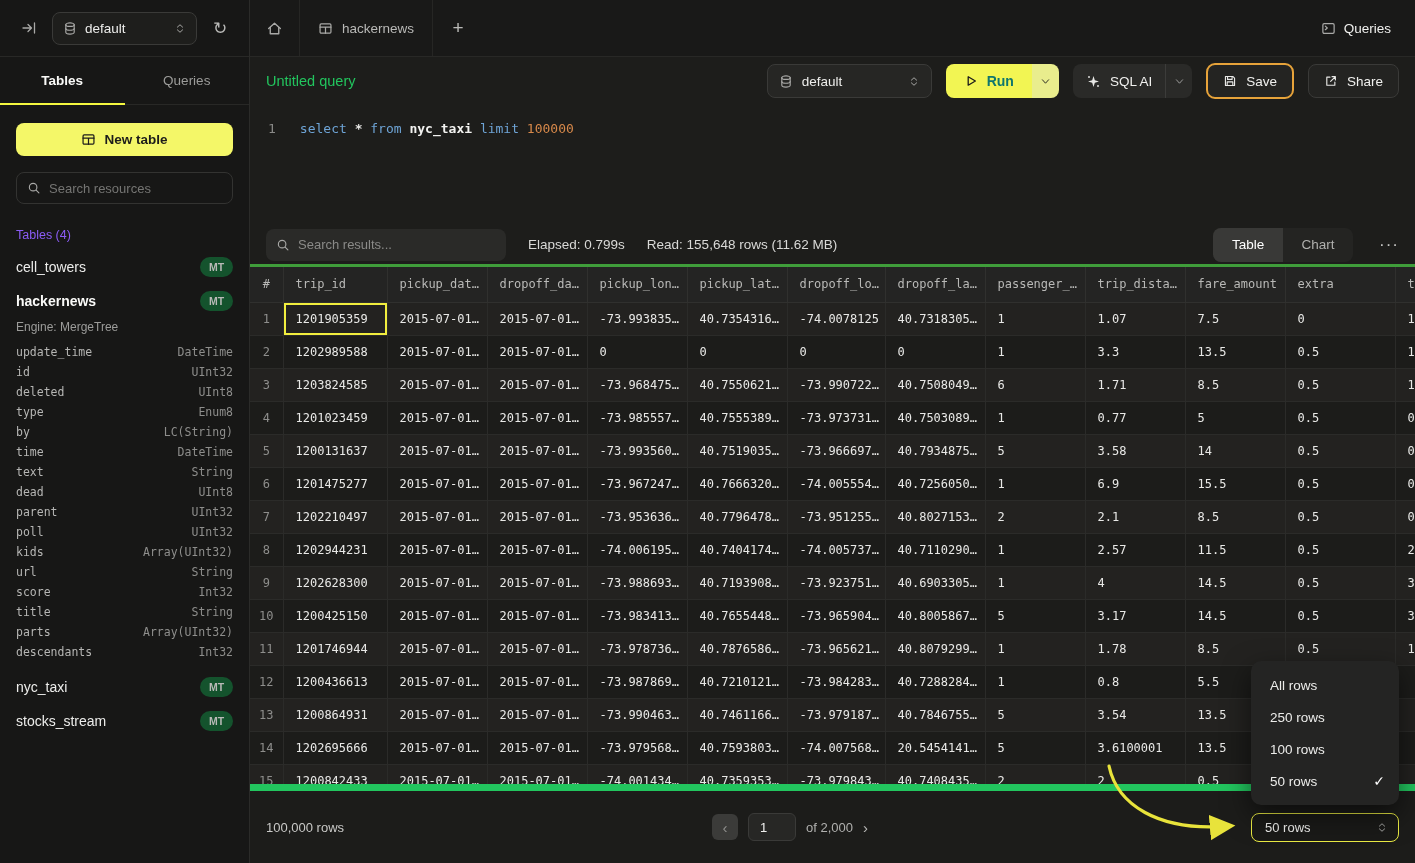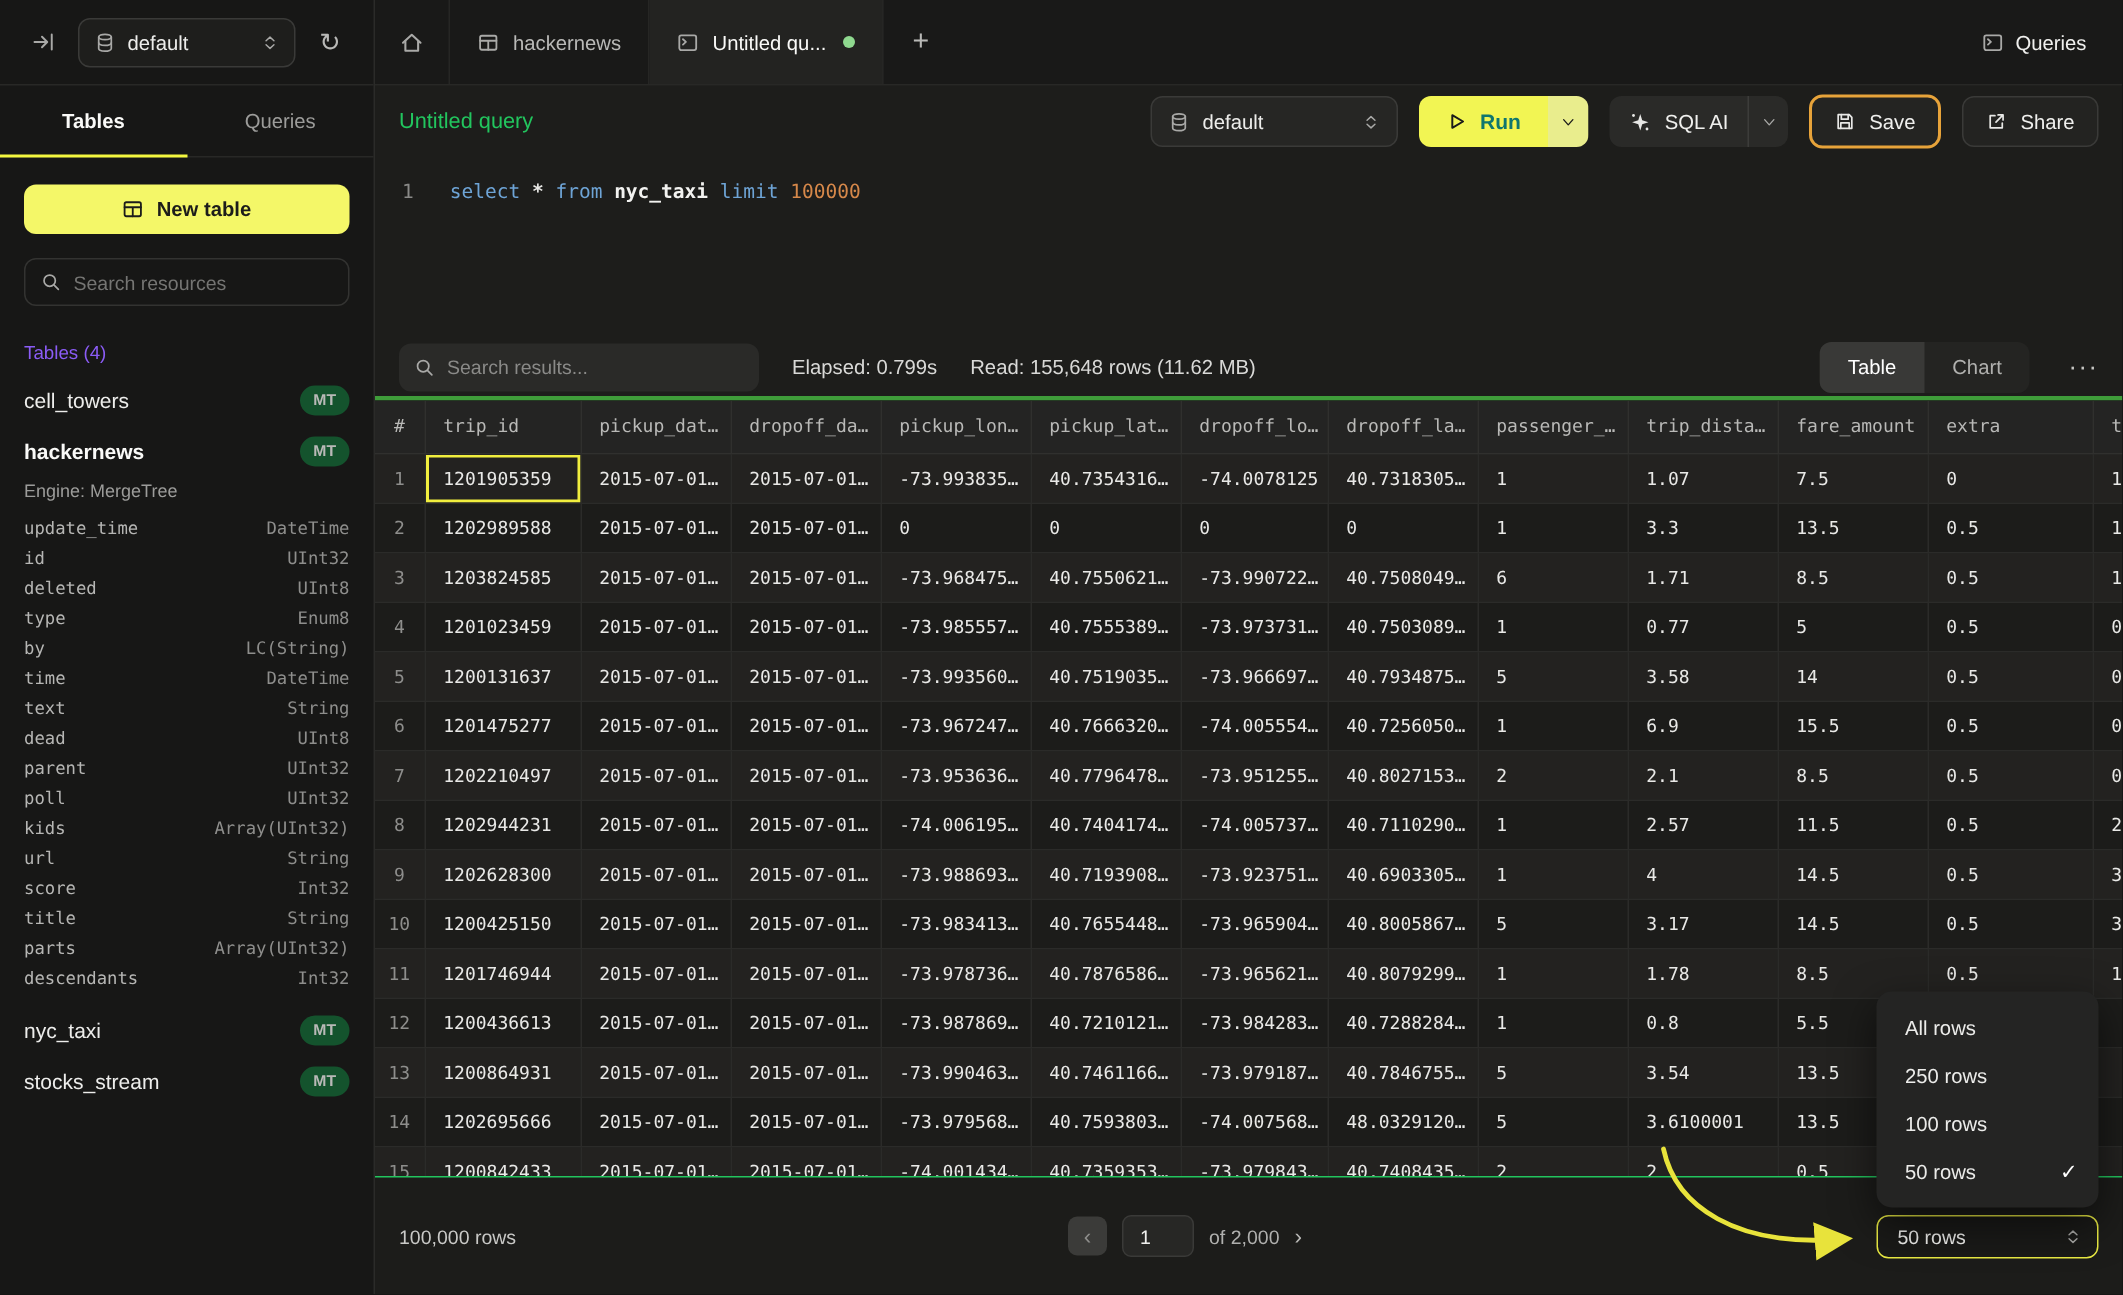--- a/index.html
+++ b/index.html
@@ -94,21 +94,21 @@
   .rt th:first-child{text-align:center;padding:0}
   .rt th:nth-child(1){width:33px}.rt th:nth-child(2){width:104px}
   .rt th:nth-child(3){width:100px}.rt th:nth-child(4){width:100px}
   .rt th:nth-child(5){width:100px}.rt th:nth-child(6){width:100px}
   .rt th:nth-child(7){width:98px}.rt th:nth-child(8){width:100px}
   .rt th:nth-child(9){width:100px}.rt th:nth-child(10){width:100px}
   .rt th:nth-child(11){width:100px}.rt th:nth-child(12){width:110px}
   .rt th:nth-child(13){width:20px}
   .rt td.selected{box-shadow:inset 0 0 0 2px #f1ee3e}
 
-  .footer{height:79px;border-top:1px solid #22c55e;display:flex;align-items:center;padding:0 16px;position:relative;background:#1c1c1a}
+  .footer{height:79px;border-top:7px solid #22c55e;display:flex;align-items:center;padding:0 16px;position:relative;background:#1c1c1a}
   .total-rows{font-size:13px;color:#c9c9c7}
   .pagination{position:absolute;left:462px;display:flex;align-items:center;gap:10px}
   .pg-prev{width:26px;height:26px;background:#3b3b39;border:none;border-radius:6px;color:#8e8e8c;font-size:15px;cursor:pointer}
   .pg-input{width:48px;height:28px;background:#272725;border:1px solid #3a3a38;border-radius:6px;color:#f0f0ee;font-size:13px;padding-left:11px;outline:none;font-family:"Liberation Sans",sans-serif}
   .pg-of{font-size:13px;color:#b0b0ae}
   .pg-next{background:none;border:none;color:#b9b9b7;font-size:15px;cursor:pointer}
   .f-spacer{flex:1}
   .pagesize{width:148px;height:29px;background:#1a1a18;border:1.5px solid #e9ea43;border-radius:8px;display:flex;align-items:center;padding:0 10px 0 13px;cursor:pointer}
   .pagesize .lbl{flex:1;font-size:13px;color:#f0f0ee}
 
@@ -296,32 +296,20 @@
       <div class="tab">
         <span>
           <svg width="15" height="15" viewBox="0 0 16 16">
               <g class="ic">
                 <rect x="2.2" y="3" width="11.6" height="10" rx="1.2"></rect>
                 <path d="M2.2 6.6h11.6M8 6.6V13"></path>
               </g>
             </svg>
         </span>
         <span>hackernews</span>
-      </div>
-      <div class="tab active">
-        <span>
-          <svg width="15" height="15" viewBox="0 0 16 16">
-              <g class="ic">
-                <rect x="2" y="2.8" width="12" height="10.4" rx="1.4"></rect>
-                <path d="M4.6 9.3l2.1-1.9-2.1-1.9"></path>
-              </g>
-            </svg>
-        </span>
-        <span>Untitled qu...</span>
-        <span class="dot"></span>
       </div>
       <button class="tab-add"><span>+</span></button>
       <div class="ts-spacer"></div>
       <button class="queries-btn">
         <span>
           <svg width="15" height="15" viewBox="0 0 16 16">
               <g class="ic">
                 <rect x="2" y="2.8" width="12" height="10.4" rx="1.4"></rect>
                 <path d="M4.6 9.3l2.1-1.9-2.1-1.9"></path>
               </g>
@@ -658,21 +646,21 @@
               <td></td>
             </tr>
             <tr>
               <td>14</td>
               <td>1202695666</td>
               <td>2015-07-01…</td>
               <td>2015-07-01…</td>
               <td>-73.979568…</td>
               <td>40.7593803…</td>
               <td>-74.007568…</td>
-              <td>48.0329120…</td>
+              <td>20.5454141…</td>
               <td>5</td>
               <td>3.6100001</td>
               <td>13.5</td>
               <td></td>
               <td></td>
             </tr>
             <tr>
               <td>15</td>
               <td>1200842433</td>
               <td>2015-07-01…</td>

